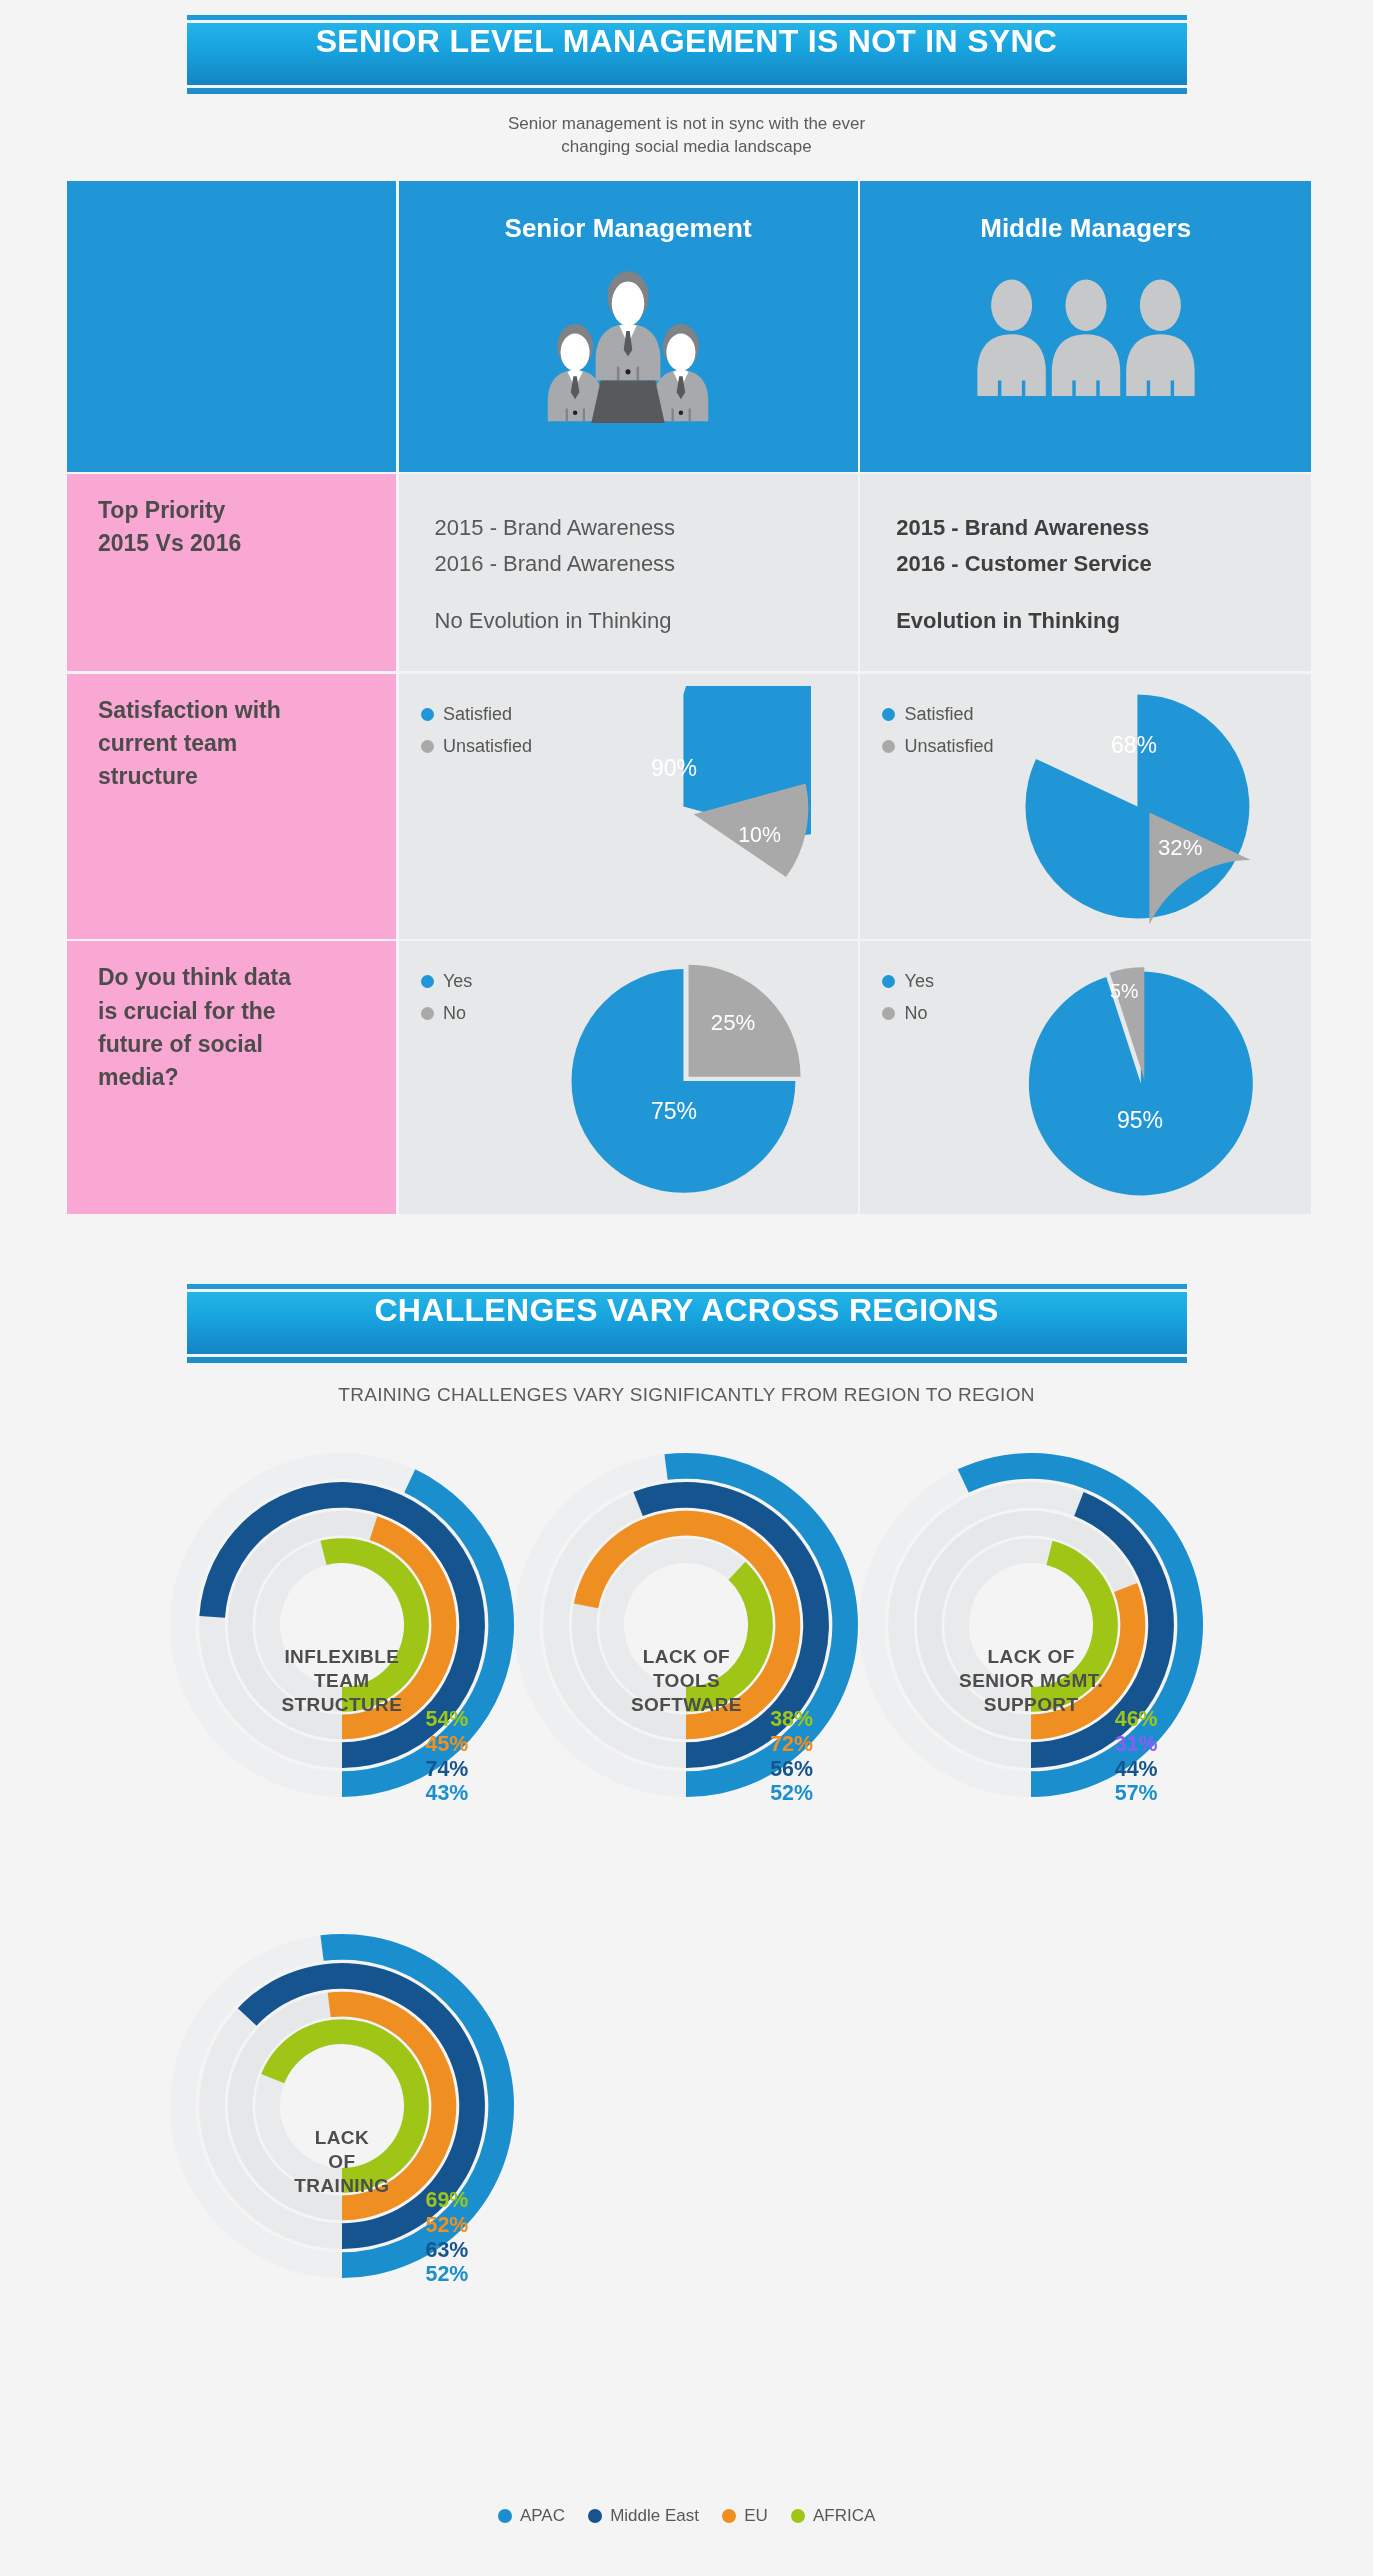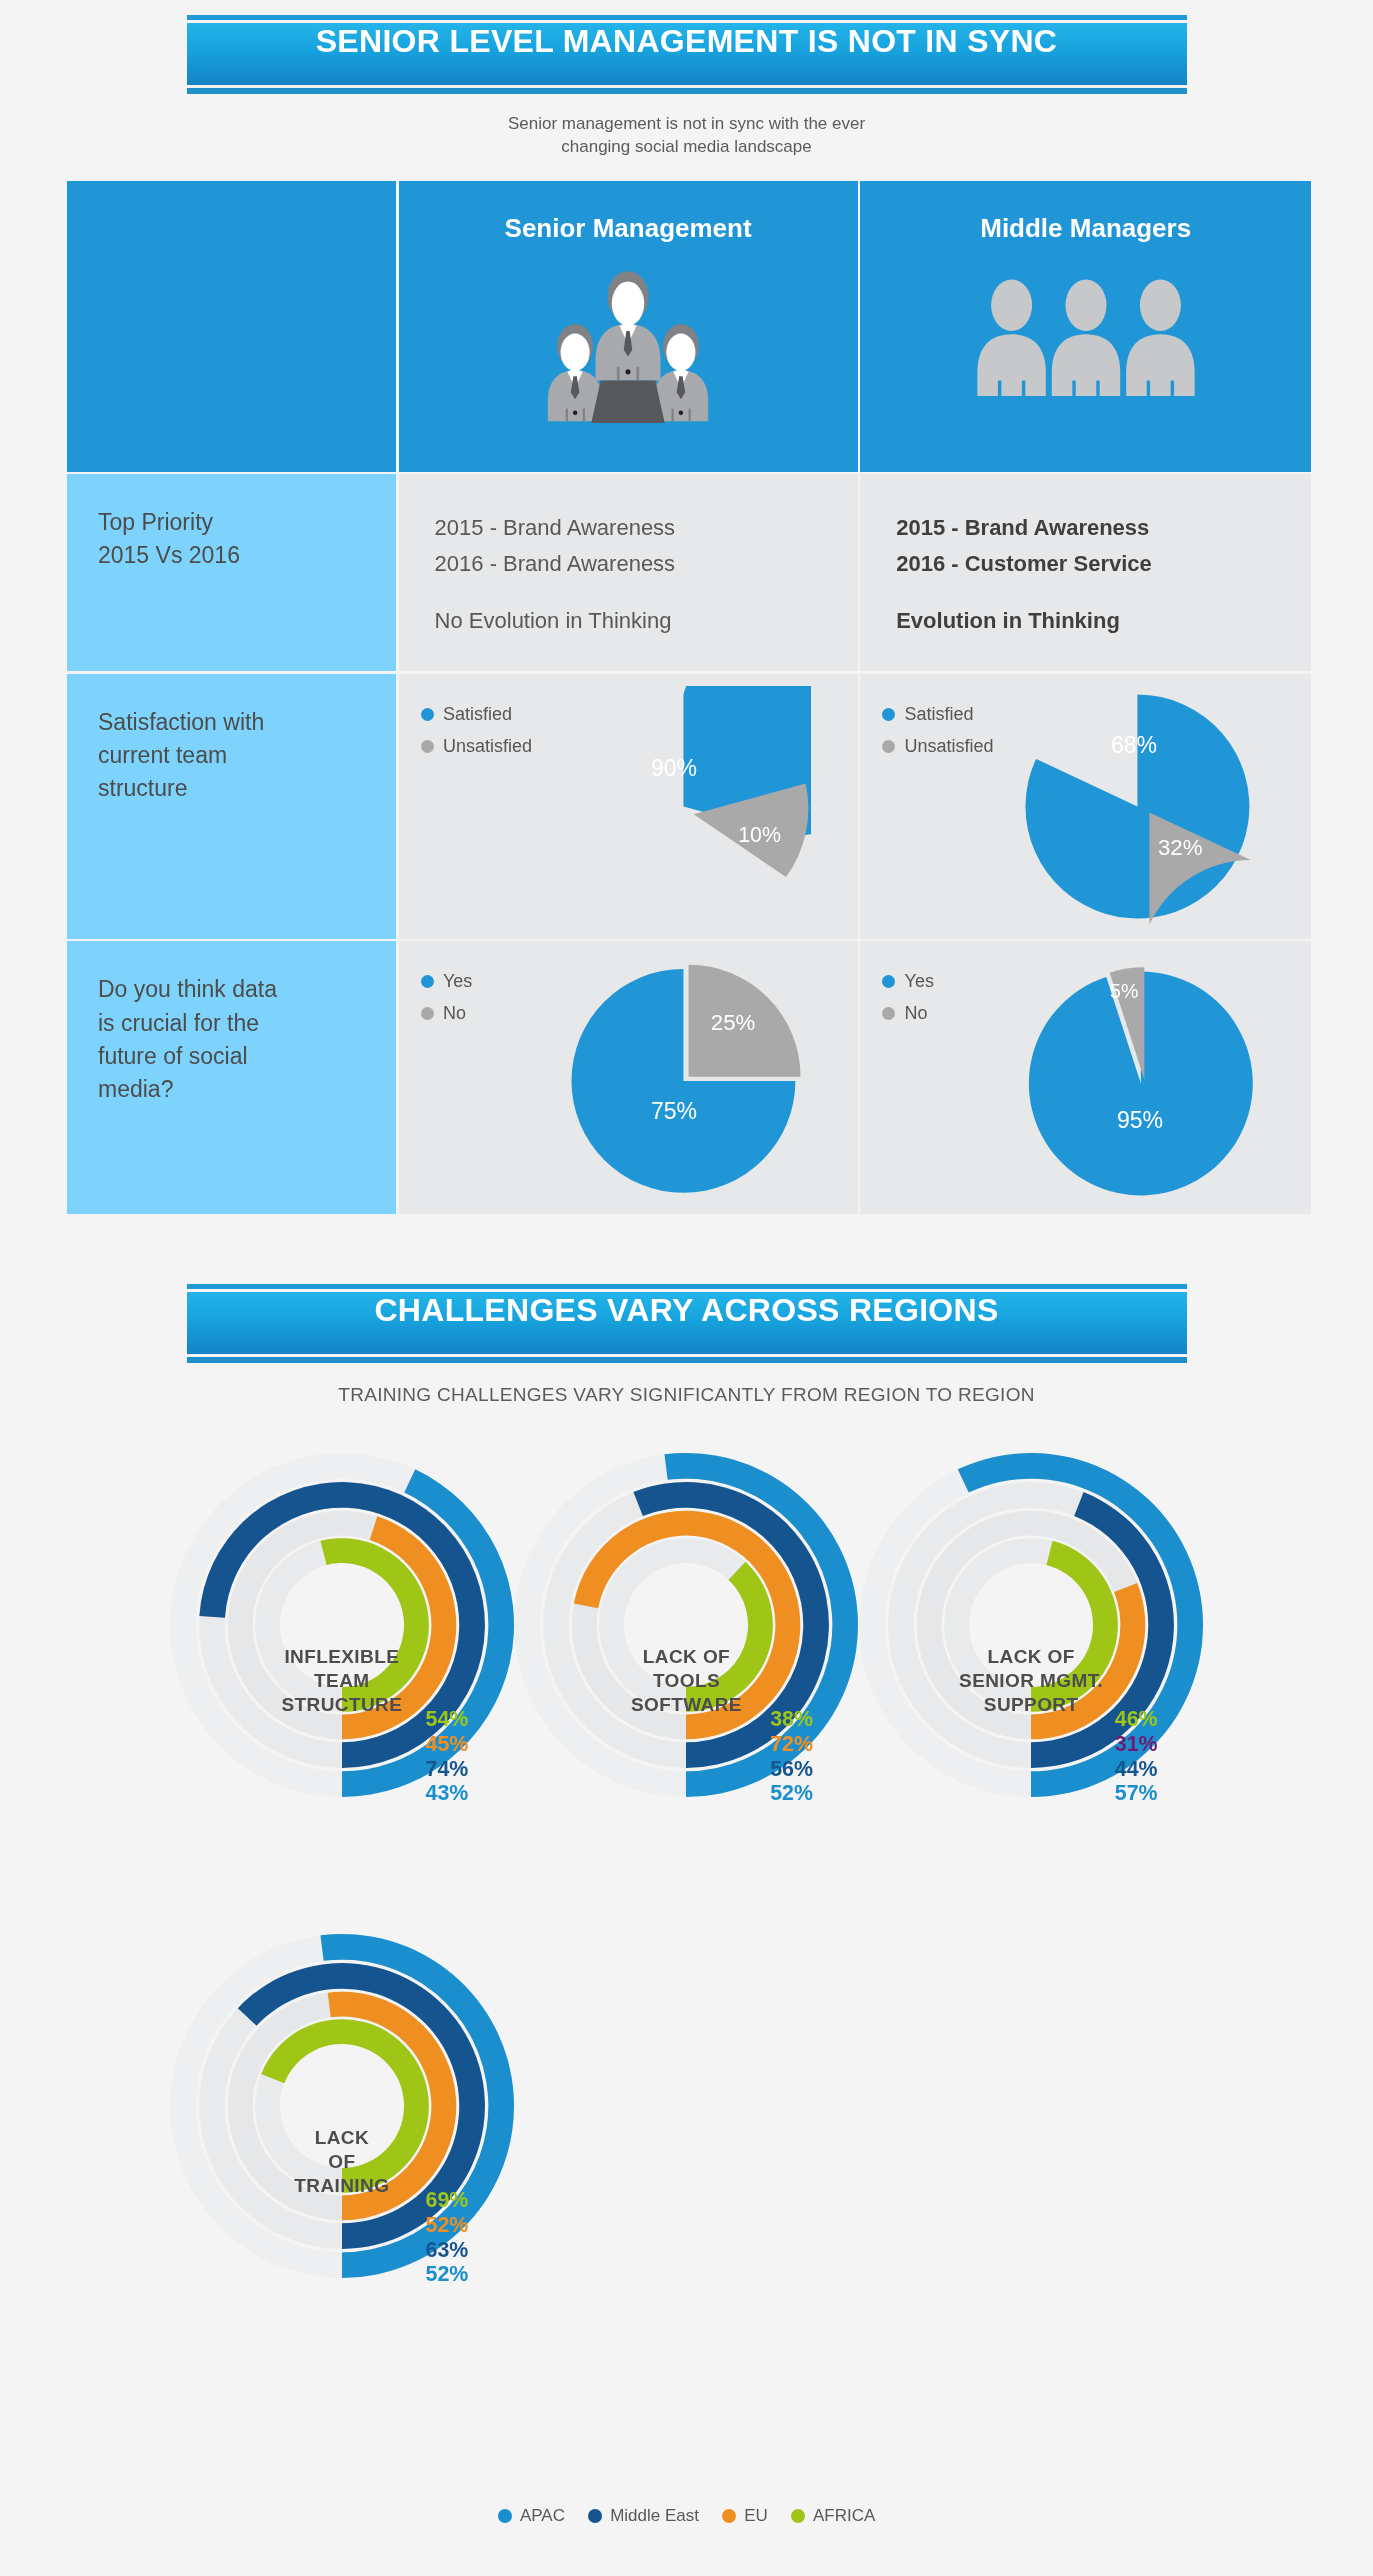--- a/index.html
+++ b/index.html
@@ -52,26 +52,26 @@
   }
   .cell { position: relative; }
   .th { background: #2196d6; height: 291px; }
   .th-label {
     color: #fff; font-size: 26px; font-weight: bold;
     text-align: center; padding-top: 32px;
   }
   .th-art { position: absolute; left: 0; right: 0; top: 90px; display:flex; justify-content:center; }
 
   .rowlabel {
-    background: #7dd3fc;
+    background: #f9a8d4;
     color: #4c4c4c;
     font-size: 23px;
     line-height: 1.45;
-    padding: 32px 0 0 31px;
-    font-weight: 400;
+    padding: 20px 0 0 31px;
+    font-weight: 700;
   }
   .rowcell {
     background: #e7e8e9;
     position: relative;
   }
   .r1 { height: 197px; }
   .r2 { height: 265px; }
   .r3 { height: 273px; }
 
   .prio { padding: 36px 0 0 36px; color: #585858; font-size: 22px; line-height: 1.62; }
@@ -412,21 +412,21 @@
           <path d="M215,316.5 A101.5,101.5 0 0,0 240.24202354723278,116.68880914544394 L233.030016819452,144.77772081817426 A72.5,72.5 0 0,1 215,287.5 Z" fill="#9fc617"></path>
         </svg>
     </div>
     <div class="donut-center">
       <div>LACK OF</div>
       <div>SENIOR MGMT.</div>
       <div>SUPPORT</div>
     </div>
     <div class="donut-vals" style="left:256px; top:267px;">
       <div style="color:#9fc617">46%</div>
-      <div style="color:#701a75">31%</div>
+      <div style="color:#8b5cf6">31%</div>
       <div style="color:#15548f">44%</div>
       <div style="color:#1b8fcd">57%</div>
     </div>
   </div>
 
   <div class="donut-cell">
     <div class="donut-svgwrap">
       <svg width="368" height="368" viewBox="0 0 430 430" id="donut3">
           <path d="M14,215 A201,201 0 1,0 416,215 A201,201 0 1,0 14,215 Z M44,215 A171,171 0 1,1 386,215 A171,171 0 1,1 44,215 Z" fill="#eeeff0" fill-rule="evenodd"></path>
           <path d="M48,215 A167,167 0 1,0 382,215 A167,167 0 1,0 48,215 Z M78,215 A137,137 0 1,1 352,215 A137,137 0 1,1 78,215 Z" fill="#e9eaec" fill-rule="evenodd"></path>

